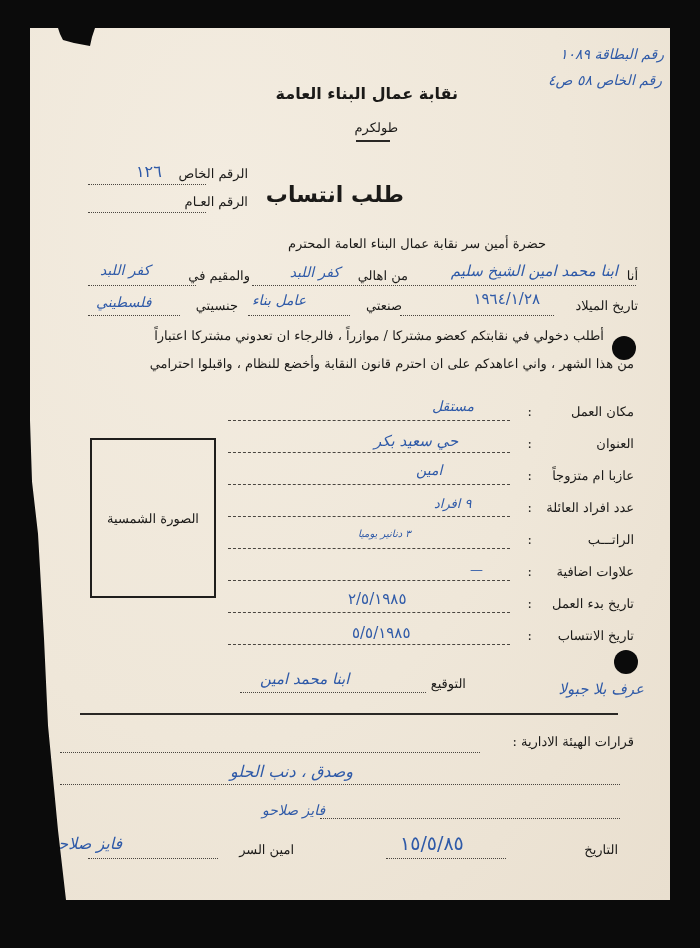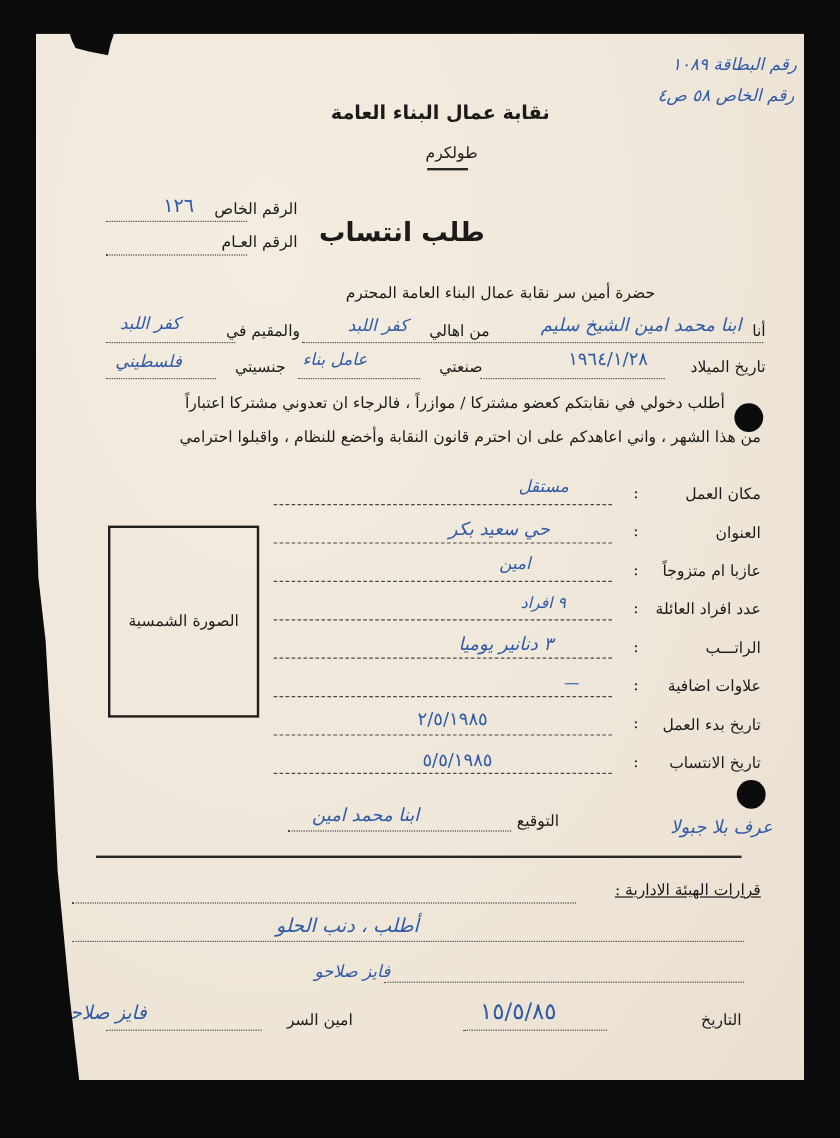--- a/index.html
+++ b/index.html
@@ -88,21 +88,21 @@
   <div class="hand" style="left:386px; top:434px; font-size:14px;">امين</div>
 
   <div class="txt lbl" style="right:36px; top:472px;">عدد افراد العائلة</div>
   <div class="txt lbl" style="right:138px; top:472px;">:</div>
   <div class="dash" style="left:198px; top:488px; width:282px;"></div>
   <div class="hand" style="left:404px; top:468px; font-size:13px;">٩ افراد</div>
 
   <div class="txt lbl" style="right:36px; top:504px;">الراتـــب</div>
   <div class="txt lbl" style="right:138px; top:504px;">:</div>
   <div class="dash" style="left:198px; top:520px; width:282px;"></div>
-  <div class="hand" style="left:352px; top:500px; font-size:15px;">٣ دنانير يوميا</div>
+  <div class="hand" style="left:328px; top:500px; font-size:10px;">٣ دنانير يوميا</div>
 
   <div class="txt lbl" style="right:36px; top:536px;">علاوات اضافية</div>
   <div class="txt lbl" style="right:138px; top:536px;">:</div>
   <div class="dash" style="left:198px; top:552px; width:282px;"></div>
   <div class="hand" style="left:440px; top:534px; font-size:13px; font-style:normal;">—</div>
 
   <div class="txt lbl" style="right:36px; top:568px;">تاريخ بدء العمل</div>
   <div class="txt lbl" style="right:138px; top:568px;">:</div>
   <div class="dash" style="left:198px; top:584px; width:282px;"></div>
   <div class="hand" style="left:318px; top:562px; font-size:15px; font-style:normal;">٢/٥/١٩٨٥</div>
@@ -116,24 +116,24 @@
     <span class="txt lbl" style="position:static;">الصورة الشمسية</span>
   </div>
 
   <div class="txt lbl" style="right:204px; top:648px;">التوقيع</div>
   <div class="dots" style="left:210px; top:664px; width:186px;"></div>
   <div class="hand" style="left:230px; top:642px; font-size:15px;">ابنا محمد امين</div>
   <div class="hand" style="right:26px; top:652px; font-size:15px;">عرف بلا جبولا</div>
 
   <div class="divider" style="left:50px; top:685px; width:538px;"></div>
 
-  <div class="txt lbl" style="right:36px; top:706px;text-decoration:underline;">قرارات الهيئة الادارية :</div>
+  <div class="txt lbl" style="right:36px; top:706px;">قرارات الهيئة الادارية :</div>
   <div class="dots" style="left:30px; top:724px; width:420px;"></div>
   <div class="dots" style="left:30px; top:756px; width:560px;"></div>
-  <div class="hand" style="left:200px; top:734px; font-size:16px;">أطلب ، دنب الحلو</div>
+  <div class="hand" style="left:200px; top:734px; font-size:16px;">وصدق ، دنب الحلو</div>
   <div class="dots" style="left:290px; top:790px; width:300px;"></div>
   <div class="hand" style="left:232px; top:774px; font-size:14px;">فايز صلاحو</div>
 
   <div class="txt lbl" style="right:376px; top:814px;margin-left:35px;">امين السر</div>
   <div class="dots" style="left:58px; top:830px; width:130px;"></div>
   <div class="hand" style="left:20px; top:806px; font-size:16px;">فايز صلاحو</div>
 
   <div class="txt lbl" style="right:52px; top:814px;">التاريخ</div>
   <div class="dots" style="left:356px; top:830px; width:120px;"></div>
   <div class="hand" style="left:370px; top:804px; font-size:19px; font-style:normal;">١٥/٥/٨٥</div>

